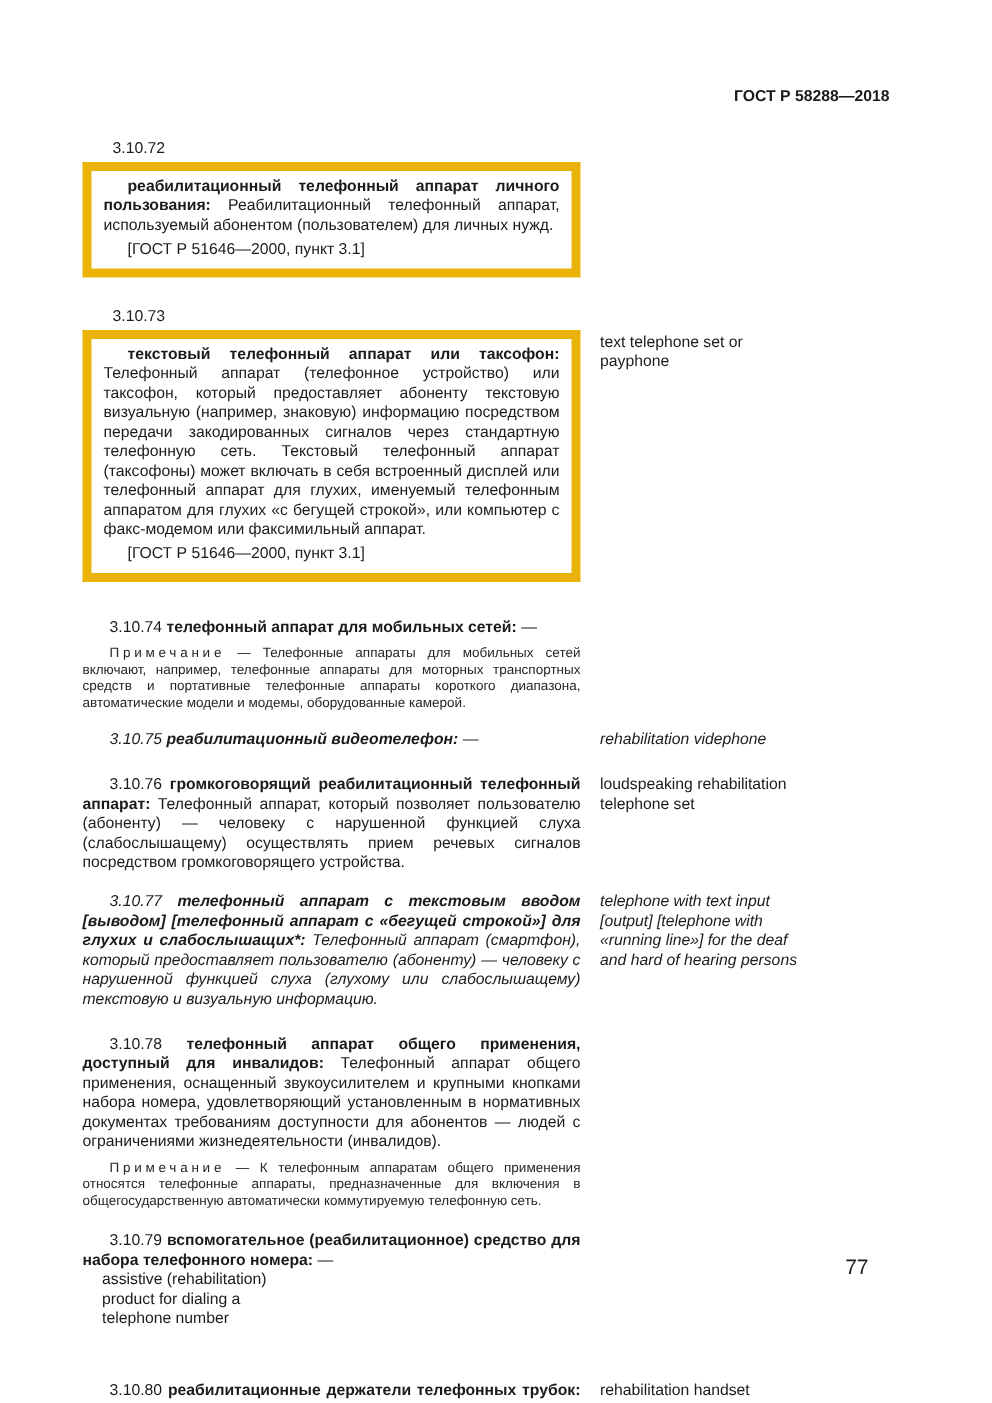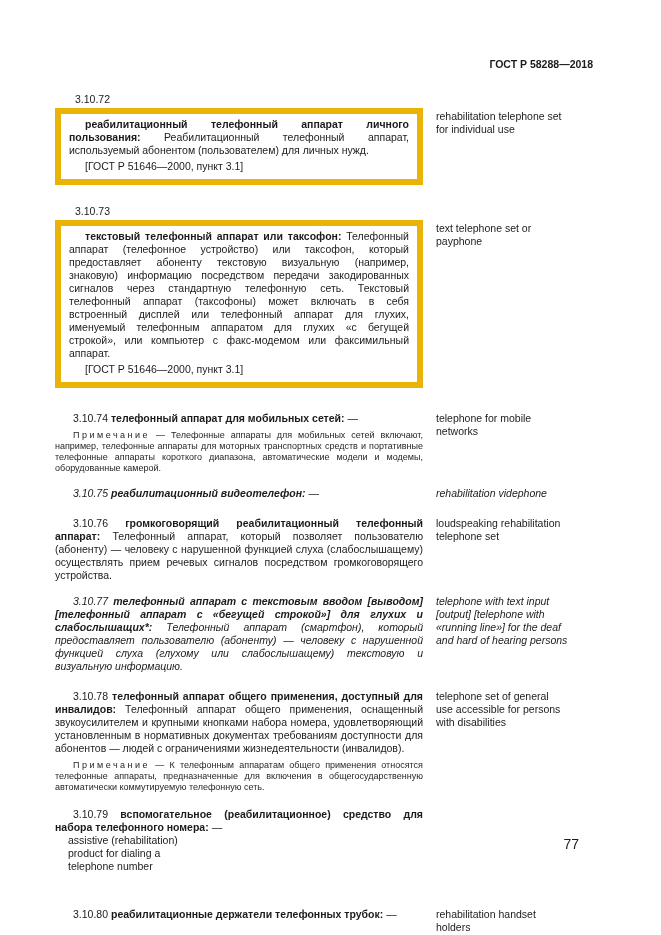--- a/index.html
+++ b/index.html
@@ -15,21 +15,21 @@
     overflow: hidden;
   }
   .header {
     text-align: right;
     padding-right: 16px;
     font-weight: bold;
     font-size: 10.5px;
     line-height: 13px;
   }
   .row { display: flex; align-items: flex-start; }
-  .main { width: 368px; flex: none; }
+  .main { width: 332px; flex: none; }
   .side {
     width: 132px;
     flex: none;
     margin-left: 13px;
     font-size: 10.5px;
     line-height: 13px;
     color: #1b1b1b;
   }
   .side-box { margin-top: 17px; }
   .num {
@@ -88,40 +88,38 @@
   <div class="header">ГОСТ Р 58288—2018</div>
 
   <div class="row m22">
     <div class="main">
       <div class="num">3.10.72</div>
       <div class="box">
         <p class="para"><b>реабилитационный телефонный аппарат личного пользования:</b> <span>Реабилитационный телефонный аппарат, используемый абонентом (пользователем) для личных нужд.</span></p>
         <p class="source">[ГОСТ Р 51646—2000, пункт 3.1]</p>
       </div>
     </div>
-    <div class="side side-box">rehabilitation telephone set for individual use</div>
   </div>
 
   <div class="row m20">
     <div class="main">
       <div class="num">3.10.73</div>
       <div class="box">
         <p class="para"><b>текстовый телефонный аппарат или таксофон:</b> <span>Телефонный аппарат (телефонное устройство) или таксофон, который предоставляет абоненту текстовую визуальную (например, знаковую) информацию посредством передачи закодированных сигналов через стандартную телефонную сеть. Текстовый телефонный аппарат (таксофоны) может включать в себя встроенный дисплей или телефонный аппарат для глухих, именуемый телефонным аппаратом для глухих «с бегущей строкой», или компьютер с факс-модемом или факсимильный аппарат.</span></p>
         <p class="source">[ГОСТ Р 51646—2000, пункт 3.1]</p>
       </div>
     </div>
     <div class="side side-box">text telephone set or payphone</div>
   </div>
 
   <div class="row m24">
     <div class="main">
       <p class="para"><span>3.10.74</span> <b>телефонный аппарат для мобильных сетей:</b> <span>—</span></p>
       <p class="note"><span class="note-label">Примечание</span> <span>— Телефонные аппараты для мобильных сетей включают, например, телефонные аппараты для моторных транспортных средств и портативные телефонные аппараты короткого диапазона, автоматические модели и модемы, оборудованные камерой.</span></p>
     </div>
-    <div class="side">telephone for mobile networks</div>
   </div>
 
   <div class="row m13">
     <div class="main">
       <p class="para"><span>3.10.75</span> <b>реабилитационный видеотелефон:</b> <span>—</span></p>
     </div>
     <div class="side">rehabilitation videphone</div>
   </div>
 
   <div class="row m17">
@@ -136,21 +134,20 @@
       <p class="para"><span>3.10.77</span> <b>телефонный аппарат с текстовым вводом [выводом] [телефонный аппарат с «бегущей строкой»] для глухих и слабослышащих*:</b> <span>Телефонный аппарат (смартфон), который предоставляет пользователю (абоненту) — человеку с нарушенной функцией слуха (глухому или слабослышащему) текстовую и визуальную информацию.</span></p>
     </div>
     <div class="side">telephone with text input [output] [telephone with «running line»] for the deaf and hard of hearing persons</div>
   </div>
 
   <div class="row m17">
     <div class="main">
       <p class="para"><span>3.10.78</span> <b>телефонный аппарат общего применения, доступный для инвалидов:</b> <span>Телефонный аппарат общего применения, оснащенный звукоусилителем и крупными кнопками набора номера, удовлетворяющий установленным в нормативных документах требованиям доступности для абонентов — людей с ограничениями жизнедеятельности (инвалидов).</span></p>
       <p class="note"><span class="note-label">Примечание</span> <span>— К телефонным аппаратам общего применения относятся телефонные аппараты, предназначенные для включения в общегосударственную автоматически коммутируемую телефонную сеть.</span></p>
     </div>
-    <div class="side">telephone set of general use accessible for persons with disabilities</div>
   </div>
 
   <div class="row m15">
     <div class="main">
       <p class="para"><span>3.10.79</span> <b>вспомогательное (реабилитационное) средство для набора телефонного номера:</b> <span>—</span></p>
     </div>
     <div class="side">assistive (rehabilitation) product for dialing a telephone number</div>
   </div>
 
   <div class="row m35">

